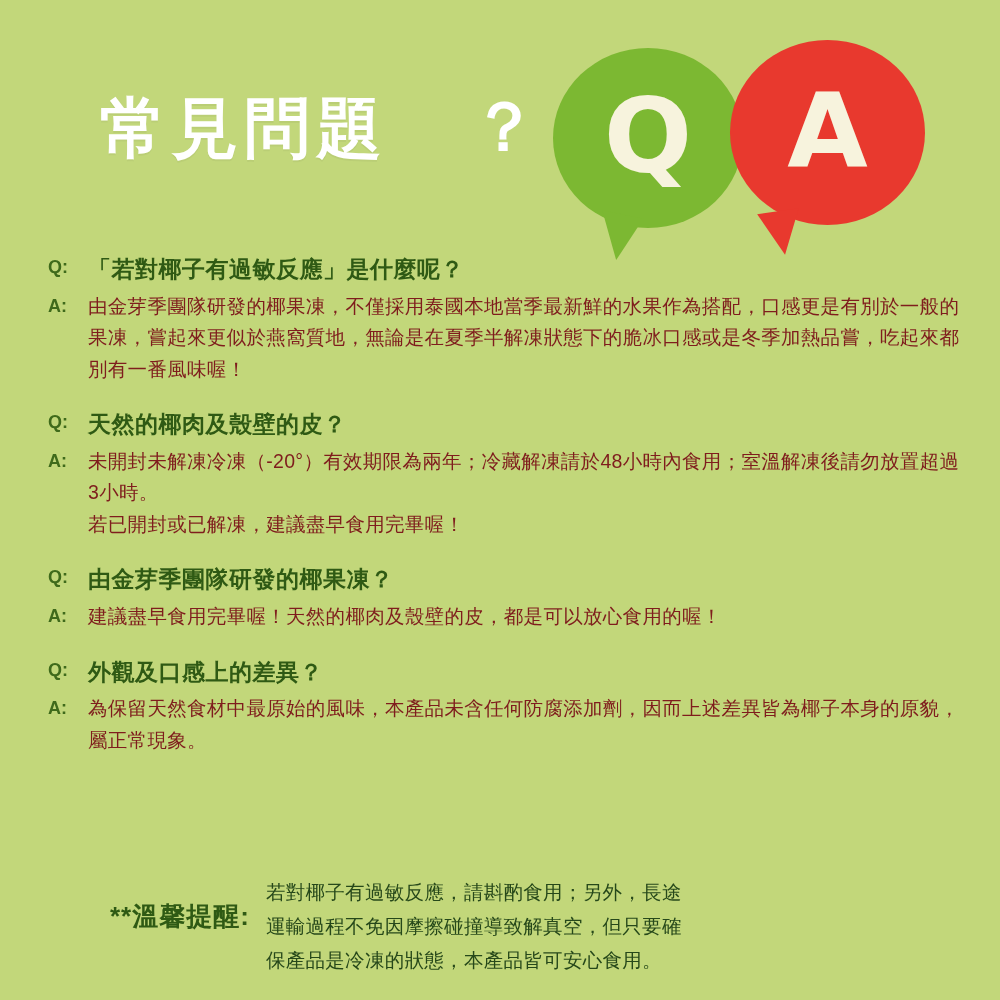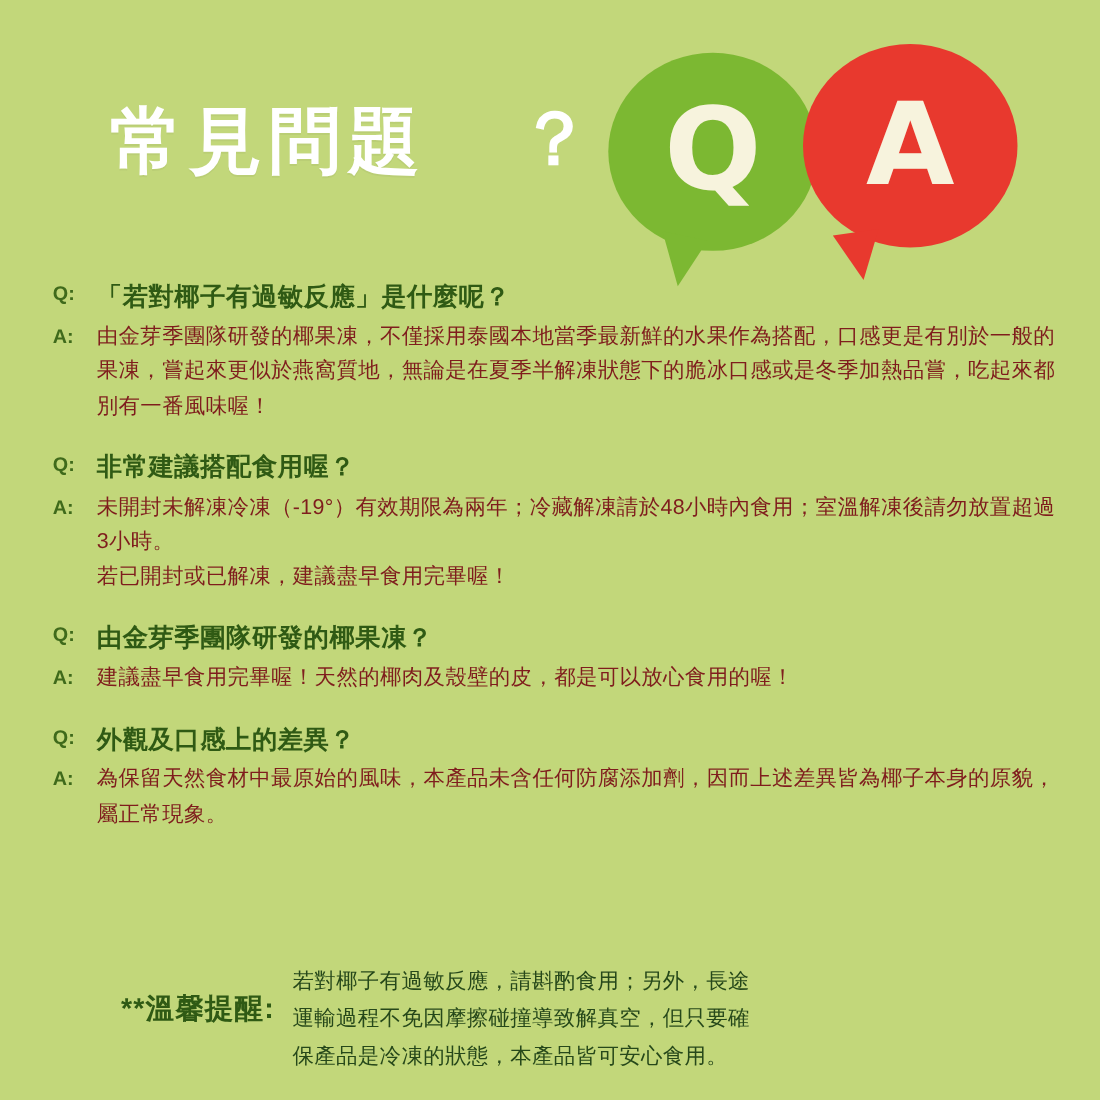--- a/index.html
+++ b/index.html
@@ -197,25 +197,25 @@
       </div>
       <div class="qa-row a-block">
         <div class="marker marker-a">A:</div>
         <div class="a-text">由金芽季團隊研發的椰果凍，不僅採用泰國本地當季最新鮮的水果作為搭配，口感更是有別於一般的果凍，嘗起來更似於燕窩質地，無論是在夏季半解凍狀態下的脆冰口感或是冬季加熱品嘗，吃起來都別有一番風味喔！</div>
       </div>
     </div>
 
     <div class="qa-item">
       <div class="qa-row">
         <div class="marker">Q:</div>
-        <div class="q-text">非常建議搭配食用喔？</div>
-      </div>
-      <div class="qa-row a-block">
-        <div class="marker marker-a">A:</div>
-        <div class="a-text" style="white-space: pre-line;">未開封未解凍冷凍（-19°）有效期限為兩年；冷藏解凍請於48小時內食用；室溫解凍後請勿放置超過3小時。
+        <div class="q-text">天然的椰肉及殼壁的皮？</div>
+      </div>
+      <div class="qa-row a-block">
+        <div class="marker marker-a">A:</div>
+        <div class="a-text" style="white-space: pre-line;">未開封未解凍冷凍（-20°）有效期限為兩年；冷藏解凍請於48小時內食用；室溫解凍後請勿放置超過3小時。
 若已開封或已解凍，建議盡早食用完畢喔！</div>
       </div>
     </div>
 
     <div class="qa-item">
       <div class="qa-row">
         <div class="marker">Q:</div>
         <div class="q-text">由金芽季團隊研發的椰果凍？</div>
       </div>
       <div class="qa-row a-block">

